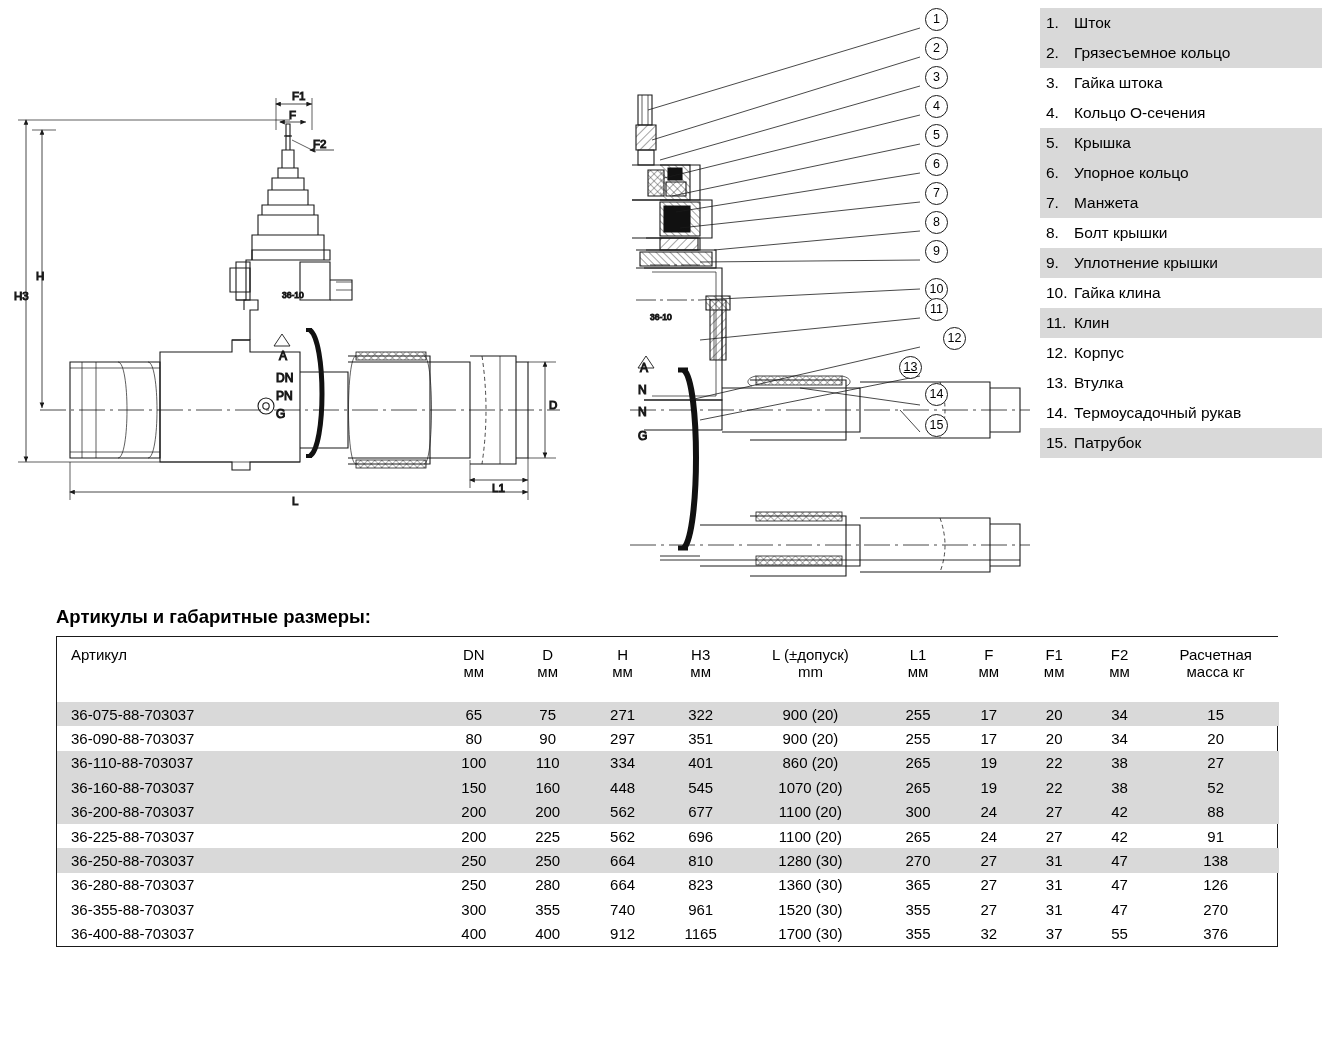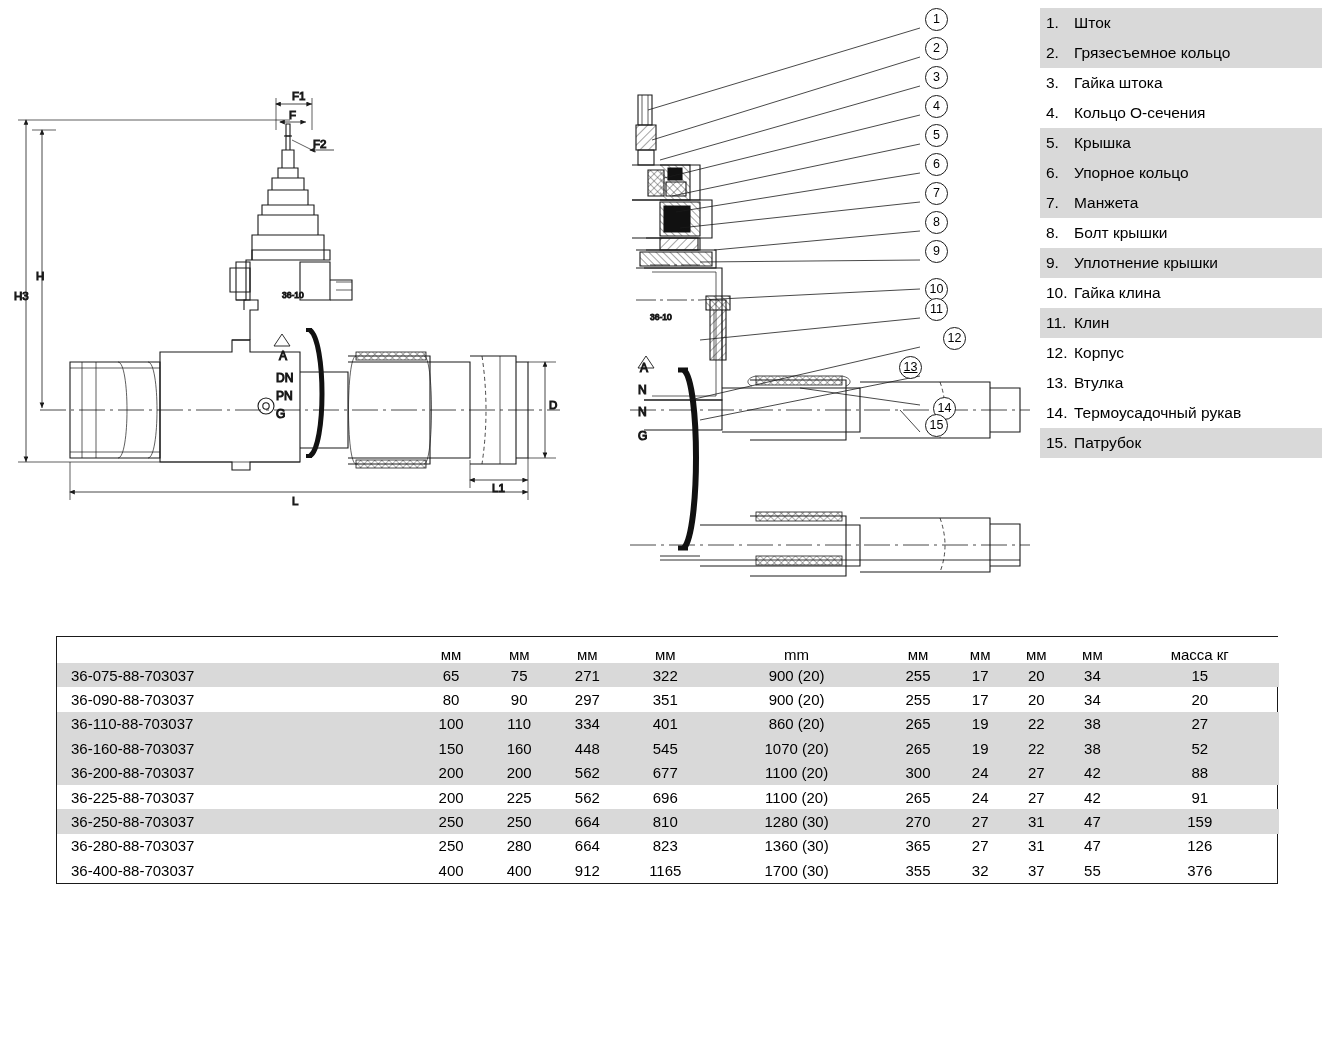--- a/index.html
+++ b/index.html
@@ -95,21 +95,21 @@
     text-align: left;
     padding-left: 14px;
     width: 360px;
   }
   table.spec tbody tr.shaded td { background: #d9d9d9; }
   table.spec tbody td { height: 24.4px; }
   #spec-table-wrap {
     border: 1.6px solid #1a1a1a;
   }
   table.spec thead tr:first-child td { padding-top: 9px; }
-  table.spec thead tr:nth-child(2) td { padding-bottom: 16px; }
+  table.spec thead tr:nth-child(2) td { padding-bottom: 22px; }
   .col-dn { width: 70px; }
   .col-d  { width: 70px; }
   .col-h  { width: 72px; }
   .col-h3 { width: 76px; }
   .col-l  { width: 132px; }
   .col-l1 { width: 72px; }
   .col-f  { width: 62px; }
   .col-f1 { width: 62px; }
   .col-f2 { width: 62px; }
   .col-m  { width: 120px; }
@@ -336,21 +336,21 @@
     <div class="bubble" style="left:925px; top:95px;">4</div>
     <div class="bubble" style="left:925px; top:124px;">5</div>
     <div class="bubble" style="left:925px; top:153px;">6</div>
     <div class="bubble" style="left:925px; top:182px;">7</div>
     <div class="bubble" style="left:925px; top:211px;">8</div>
     <div class="bubble" style="left:925px; top:240px;">9</div>
     <div class="bubble" style="left:925px; top:278px;">10</div>
     <div class="bubble" style="left:925px; top:298px;">11</div>
     <div class="bubble" style="left:925px; top:327px;margin-left:18px;">12</div>
     <div class="bubble" style="left:899px; top:356px;text-decoration:underline;">13</div>
-    <div class="bubble" style="left:925px; top:397px;margin-left:8px;">14</div>
+    <div class="bubble" style="left:925px; top:383px;">14</div>
     <div class="bubble" style="left:925px; top:414px;">15</div>
   </div>
 
   <div id="legend">
     <div class="legend-row shaded">
       <span class="legend-num">1.</span>
       <span class="legend-label">Шток</span>
     </div>
     <div class="legend-row shaded">
       <span class="legend-num">2.</span>
@@ -403,24 +403,38 @@
     <div class="legend-row">
       <span class="legend-num">14.</span>
       <span class="legend-label">Термоусадочный рукав</span>
     </div>
     <div class="legend-row shaded">
       <span class="legend-num">15.</span>
       <span class="legend-label">Патрубок</span>
     </div>
   </div>
 
+  <div id="table-title">Артикулы и габаритные размеры:</div>
 
   <div id="spec-table-wrap">
     <table class="spec">
       <thead>
+        <tr>
+          <td class="art-col">Артикул</td>
+          <td class="col-dn">DN</td>
+          <td class="col-d">D</td>
+          <td class="col-h">H</td>
+          <td class="col-h3">H3</td>
+          <td class="col-l">L (±допуск)</td>
+          <td class="col-l1">L1</td>
+          <td class="col-f">F</td>
+          <td class="col-f1">F1</td>
+          <td class="col-f2">F2</td>
+          <td class="col-m">Расчетная</td>
+        </tr>
         <tr>
           <td class="art-col"></td>
           <td>мм</td>
           <td>мм</td>
           <td>мм</td>
           <td>мм</td>
           <td>mm</td>
           <td>мм</td>
           <td>мм</td>
           <td>мм</td>
@@ -511,36 +525,49 @@
           <td class="art-col">36-250-88-703037</td>
           <td>250</td>
           <td>250</td>
           <td>664</td>
           <td>810</td>
           <td>1280 (30)</td>
           <td>270</td>
           <td>27</td>
           <td>31</td>
           <td>47</td>
-          <td>159</td>
+          <td>138</td>
         </tr>
         <tr>
           <td class="art-col">36-280-88-703037</td>
           <td>250</td>
           <td>280</td>
           <td>664</td>
           <td>823</td>
           <td>1360 (30)</td>
           <td>365</td>
           <td>27</td>
           <td>31</td>
           <td>47</td>
           <td>126</td>
         </tr>
         <tr>
+          <td class="art-col">36-355-88-703037</td>
+          <td>300</td>
+          <td>355</td>
+          <td>740</td>
+          <td>961</td>
+          <td>1520 (30)</td>
+          <td>355</td>
+          <td>27</td>
+          <td>31</td>
+          <td>47</td>
+          <td>270</td>
+        </tr>
+        <tr>
           <td class="art-col">36-400-88-703037</td>
           <td>400</td>
           <td>400</td>
           <td>912</td>
           <td>1165</td>
           <td>1700 (30)</td>
           <td>355</td>
           <td>32</td>
           <td>37</td>
           <td>55</td>

